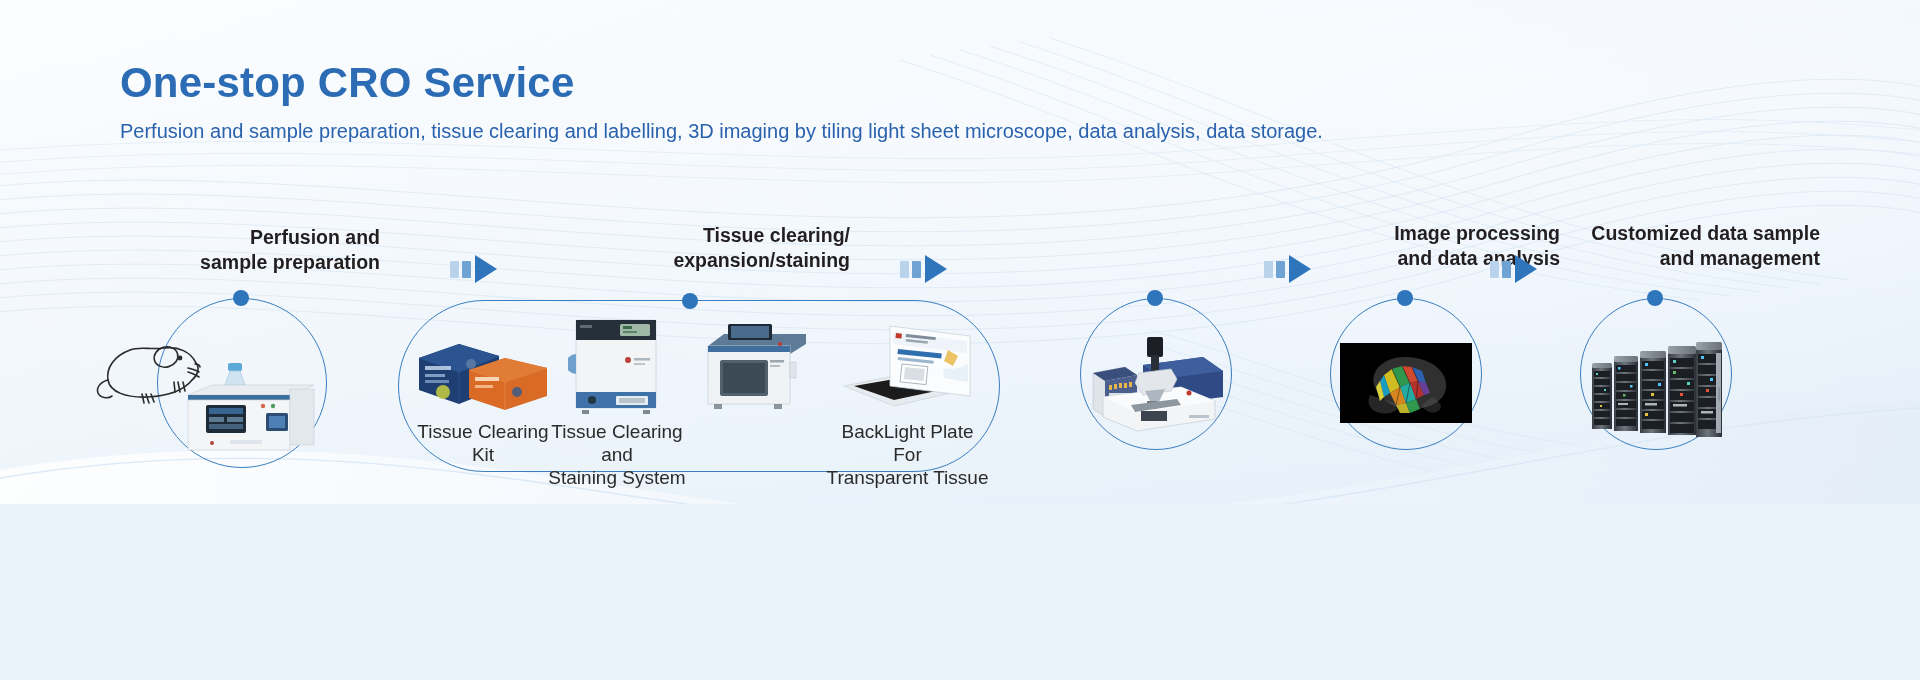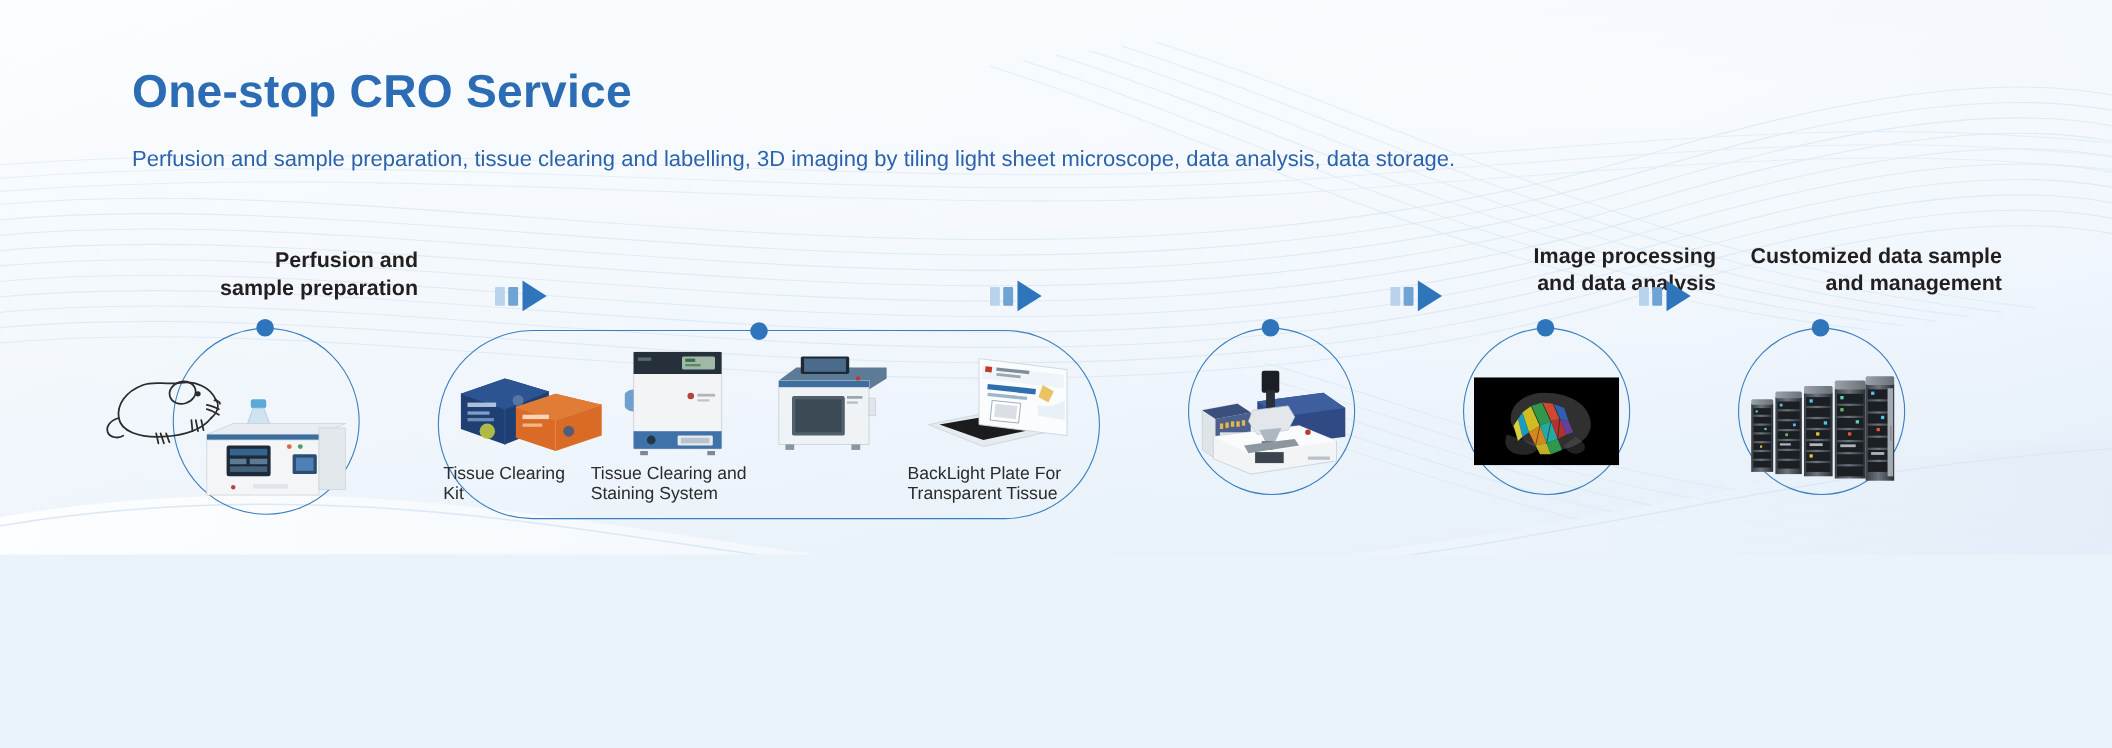--- a/index.html
+++ b/index.html
@@ -17,21 +17,21 @@
   .bg-waves{position:absolute;inset:0;pointer-events:none;}
   .bg-waves svg{position:absolute;inset:0;width:1920px;height:680px;}
 
   
   .head{position:absolute;left:120px;top:60px;}
   .title{
     font-size:42px;font-weight:600;color:#2b6cb5;letter-spacing:.2px;
     line-height:1.1;white-space:nowrap;
   }
   .subtitle{
-    margin-top:28px;font-size:20px;color:#2a62ad;white-space:nowrap;font-weight:400;
+    margin-top:14px;font-size:20px;color:#2a62ad;white-space:nowrap;font-weight:400;
   }
 
   
   .flow{position:absolute;left:0;top:235px;width:1920px;height:320px;}
 
   .steplabel{
     position:absolute;text-align:right;color:#231f20;
     font-weight:bold;font-size:19.5px;line-height:1.28;white-space:pre-line;
   }
 
@@ -49,22 +49,22 @@
   
   .circ{position:absolute;border:1.6px solid #3a7ec0;border-radius:50%;background:transparent;}
   .dot{position:absolute;width:16px;height:16px;border-radius:50%;background:#2f75bb;}
 
   
   .stadium{
     position:absolute;border:1.6px solid #3a7ec0;border-radius:90px;background:transparent;
   }
 
   .prodcap{
-    position:absolute;text-align:left;color:#2b2b2b;
-    font-size:16px;line-height:1.2;white-space:pre-line;font-weight:400;
+    position:absolute;text-align:center;color:#2b2b2b;
+    font-size:19px;line-height:1.2;white-space:pre-line;font-weight:400;
   }
 
   .art{position:absolute;}
   .art svg{display:block;}
 </style>
 </head>
 <body>
 
 <div id="stage">
 
@@ -125,20 +125,22 @@
   <div class="head">
     <div class="title">One-stop CRO Service</div>
     <div class="subtitle">Perfusion and sample preparation, tissue clearing and labelling, 3D imaging by tiling light sheet microscope, data analysis, data storage.</div>
   </div>
 
   <div class="flow">
 
     <div class="steplabel" style="left:100px;top:-10px;width:280px;">Perfusion and
 sample preparation</div>
 
+    <div class="steplabel" style="left:450px;top:-12px;width:400px;">Tissue clearing/
+expansion/staining</div>
 
 
     <div class="steplabel" style="left:1290px;top:-14px;width:270px;">Image processing
 and data analysis</div>
 
     <div class="steplabel" style="left:1520px;top:-14px;width:300px;">Customized data sample
 and management</div>
 
     <div class="arrow" style="left:450px;top:20px;">
       <span class="d1"></span>

